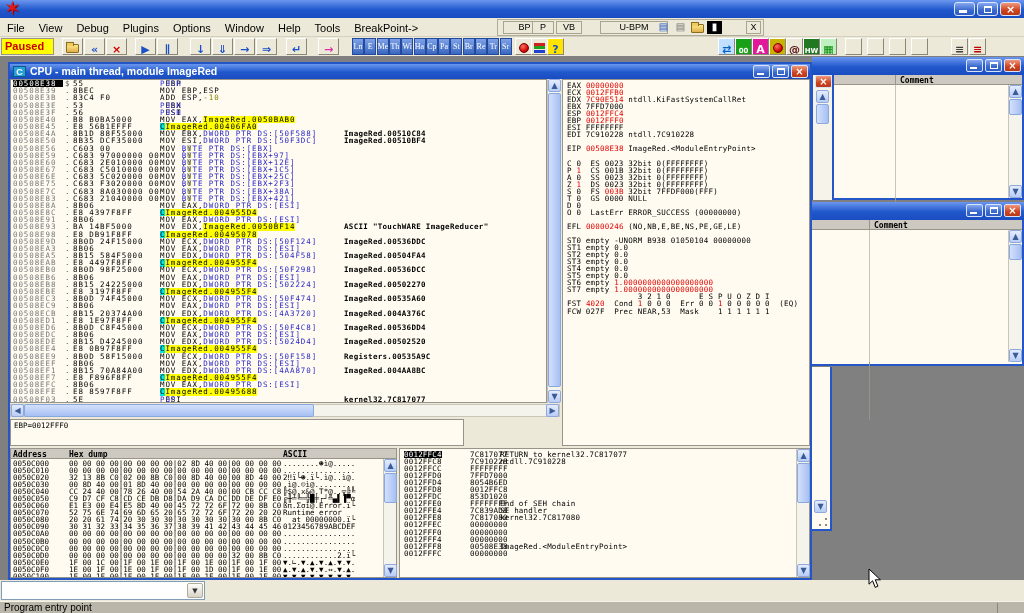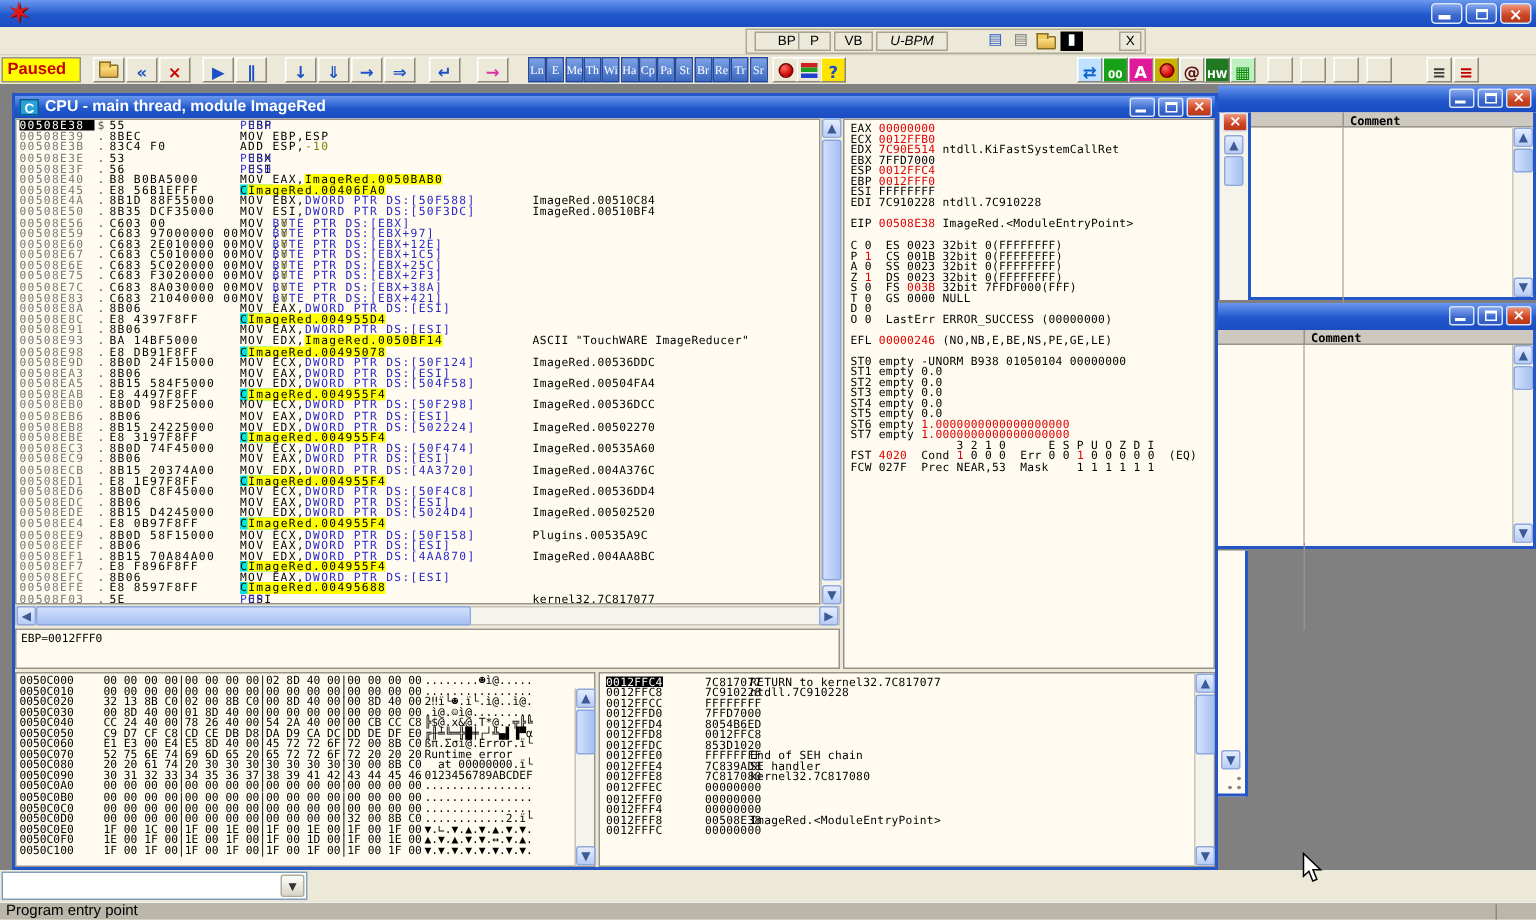--- a/index.html
+++ b/index.html
@@ -82,31 +82,31 @@
   .pane { background:#fffbf0; border:1px solid #98948a; overflow:hidden; }
   #disasm { left:10px; top:79px; width:537px; height:324px; }
   .drow { position:relative; height:7.18px; font-size:7.5px; letter-spacing:0.9px;
     font-family:"DejaVu Sans Mono",monospace; white-space:pre; line-height:7.3px; }
   .drow span { position:absolute; top:0; }
   .d-a { left:2px; color:#787878; }
   .d-a.sel { background:#000; color:#fff; width:50px; }
   .d-p { left:54px; color:#505050; }
   .d-b { left:62px; color:#000; }
   .d-i { left:149px; color:#000; }
-  .d-c { left:344px; color:#000; letter-spacing:0.3px; }
+  .d-c { left:333px; color:#000; letter-spacing:0.3px;font-weight:bold; }
   .hl-call { background:#00e4e4; color:#000; }
   .hl-mod { background:#ffff00; color:#000; }
   .hl-mem { color:#2828c8; }
   .hl-stk { color:#3232d0; }
   .hl-imm { color:#7f7f00; }
 
   #disasm-vscroll { left:547px; top:79px; width:13px; height:324px; }
   #hscroll { left:10px; top:404px; width:550px; height:13px; background:#f4f3ec; border:1px solid #c8c4b8; }
 
-  #infopane { left:10px; top:419px; width:550px; height:27px; }
+  #infopane { left:10px; top:419px; width:454px; height:27px; }
   #infopane .txt { padding:1px 0 0 3px; font:7.5px/9px "DejaVu Sans Mono",monospace; }
 
   #regs { left:562px; top:79px; width:248px; height:367px; }
   #regs-hdr { height:11px; position:relative; }
   #regs-hdr .lt { position:absolute; left:3px; top:1px; }
   #regs-hdr .rt { position:absolute; right:4px; top:1px; font-weight:normal; color:#333; }
   .rline { height:7.05px; font-size:7.5px; letter-spacing:0.2px; line-height:7.15px;
     font-family:"DejaVu Sans Mono",monospace; white-space:pre; padding-left:4px; }
   .k { color:#000; } .r { color:#e00000; }
 
@@ -174,25 +174,26 @@
     <div class="xb">
         <span class="rs"></span>
       </div>
     <div class="xb close">
         <span class="cx">×</span>
       </div>
   </div>
 </div>
 
 <div class="abs" id="menubar">
+  <span id="menu-items"><span class="mitem">File</span><span class="mitem">View</span><span class="mitem">Debug</span><span class="mitem">Plugins</span><span class="mitem">Options</span><span class="mitem">Window</span><span class="mitem">Help</span><span class="mitem">Tools</span><span class="mitem">BreakPoint-&gt;</span></span>
   <div id="menu-right">
       <div class="mrb" style="left: 5px; width: 43px;">BP</div>
       <div class="mrb" style="left: 34px; width: 22px;">P</div>
       <div class="mrb" style="left: 58px; width: 26px;">VB</div>
-      <div class="mrb" style="left: 86px; width: 48px; font-style: italic;">U-BPM</div>
+      <div class="mrb" style="left: 102px; width: 68px;">U-BPM</div>
       <div class="mico" style="left: 158px; color: rgb(40, 88, 200);">▤</div>
       <div class="mico" style="left: 175px; color: rgb(120, 120, 120);">▤</div>
       <div class="mico" style="left: 192px;"><span class="csfolder"></span></div>
       <div class="mico" style="left: 209px; color: rgb(255, 255, 255); background: rgb(0, 0, 0);">▮</div>
       <div class="mrb" style="left: 248px; width: 15px;">X</div>
     </div>
 </div>
 
 <div class="abs" id="toolbar">
   <div class="abs" id="paused">Paused</div>
@@ -315,21 +316,21 @@
     <div class="drow"><span class="d-a">00508EB8</span><span class="d-p">.</span><span class="d-b">8B15 24225000</span><span class="d-i">MOV EDX,<span class="hl-mem">DWORD PTR DS:[502224]</span></span><span class="d-c">ImageRed.00502270</span></div>
     <div class="drow"><span class="d-a">00508EBE</span><span class="d-p">.</span><span class="d-b">E8 3197F8FF</span><span class="d-i"><span class="hl-call">CALL</span> <span class="hl-mod">ImageRed.004955F4</span></span></div>
     <div class="drow"><span class="d-a">00508EC3</span><span class="d-p">.</span><span class="d-b">8B0D 74F45000</span><span class="d-i">MOV ECX,<span class="hl-mem">DWORD PTR DS:[50F474]</span></span><span class="d-c">ImageRed.00535A60</span></div>
     <div class="drow"><span class="d-a">00508EC9</span><span class="d-p">.</span><span class="d-b">8B06</span><span class="d-i">MOV EAX,<span class="hl-mem">DWORD PTR DS:[ESI]</span></span></div>
     <div class="drow"><span class="d-a">00508ECB</span><span class="d-p">.</span><span class="d-b">8B15 20374A00</span><span class="d-i">MOV EDX,<span class="hl-mem">DWORD PTR DS:[4A3720]</span></span><span class="d-c">ImageRed.004A376C</span></div>
     <div class="drow"><span class="d-a">00508ED1</span><span class="d-p">.</span><span class="d-b">E8 1E97F8FF</span><span class="d-i"><span class="hl-call">CALL</span> <span class="hl-mod">ImageRed.004955F4</span></span></div>
     <div class="drow"><span class="d-a">00508ED6</span><span class="d-p">.</span><span class="d-b">8B0D C8F45000</span><span class="d-i">MOV ECX,<span class="hl-mem">DWORD PTR DS:[50F4C8]</span></span><span class="d-c">ImageRed.00536DD4</span></div>
     <div class="drow"><span class="d-a">00508EDC</span><span class="d-p">.</span><span class="d-b">8B06</span><span class="d-i">MOV EAX,<span class="hl-mem">DWORD PTR DS:[ESI]</span></span></div>
     <div class="drow"><span class="d-a">00508EDE</span><span class="d-p">.</span><span class="d-b">8B15 D4245000</span><span class="d-i">MOV EDX,<span class="hl-mem">DWORD PTR DS:[5024D4]</span></span><span class="d-c">ImageRed.00502520</span></div>
     <div class="drow"><span class="d-a">00508EE4</span><span class="d-p">.</span><span class="d-b">E8 0B97F8FF</span><span class="d-i"><span class="hl-call">CALL</span> <span class="hl-mod">ImageRed.004955F4</span></span></div>
-    <div class="drow"><span class="d-a">00508EE9</span><span class="d-p">.</span><span class="d-b">8B0D 58F15000</span><span class="d-i">MOV ECX,<span class="hl-mem">DWORD PTR DS:[50F158]</span></span><span class="d-c">Plugins.00535A9C</span></div>
+    <div class="drow"><span class="d-a">00508EE9</span><span class="d-p">.</span><span class="d-b">8B0D 58F15000</span><span class="d-i">MOV ECX,<span class="hl-mem">DWORD PTR DS:[50F158]</span></span><span class="d-c">Registers.00535A9C</span></div>
     <div class="drow"><span class="d-a">00508EEF</span><span class="d-p">.</span><span class="d-b">8B06</span><span class="d-i">MOV EAX,<span class="hl-mem">DWORD PTR DS:[ESI]</span></span></div>
     <div class="drow"><span class="d-a">00508EF1</span><span class="d-p">.</span><span class="d-b">8B15 70A84A00</span><span class="d-i">MOV EDX,<span class="hl-mem">DWORD PTR DS:[4AA870]</span></span><span class="d-c">ImageRed.004AA8BC</span></div>
     <div class="drow"><span class="d-a">00508EF7</span><span class="d-p">.</span><span class="d-b">E8 F896F8FF</span><span class="d-i"><span class="hl-call">CALL</span> <span class="hl-mod">ImageRed.004955F4</span></span></div>
     <div class="drow"><span class="d-a">00508EFC</span><span class="d-p">.</span><span class="d-b">8B06</span><span class="d-i">MOV EAX,<span class="hl-mem">DWORD PTR DS:[ESI]</span></span></div>
     <div class="drow"><span class="d-a">00508EFE</span><span class="d-p">.</span><span class="d-b">E8 8597F8FF</span><span class="d-i"><span class="hl-call">CALL</span> <span class="hl-mod">ImageRed.00495688</span></span></div>
     <div class="drow"><span class="d-a">00508F03</span><span class="d-p">.</span><span class="d-b">5E</span><span class="d-i"><span class="hl-stk">POP</span> ESI</span><span class="d-c">kernel32.7C817077</span></div>
   </div>
 
 <div class="abs sbv" id="disasm-vscroll">
   <span class="sarr" style="left:0;top:0;">▲</span>
@@ -379,20 +380,25 @@
       <div class="rline"><span class="k">ST5 empty 0.0</span></div>
       <div class="rline"><span class="k">ST6 empty </span><span class="r">1.0000000000000000000</span></div>
       <div class="rline"><span class="k">ST7 empty </span><span class="r">1.0000000000000000000</span></div>
       <div class="rline"><span class="k">               3 2 1 0      E S P U O Z D I</span></div>
       <div class="rline"><span class="k">FST </span><span class="r">4020</span><span class="k">  Cond </span><span class="r">1</span><span class="k"> 0 0 0  Err 0 0 </span><span class="r">1</span><span class="k"> 0 0 0 0 0  (EQ)</span></div>
       <div class="rline"><span class="k">FCW 027F  Prec NEAR,53  Mask    1 1 1 1 1 1</span></div>
     </div>
 </div>
 
 <div class="abs pane" id="dump">
+  <div class="gheader" id="dump-hdr">
+    <span style="left:2px;">Address</span>
+    <span style="left:58px;">Hex dump</span>
+    <span style="left:272px;">ASCII</span>
+  </div>
   <div id="dump-body" style="padding-top:1px;">
       <div class="durow"><span class="du-a">0050C000</span><span class="du-h">00 00 00 00|00 00 00 00|02 8D 40 00|00 00 00 00</span><span class="du-s">........☻ì@.....</span></div>
       <div class="durow"><span class="du-a">0050C010</span><span class="du-h">00 00 00 00|00 00 00 00|00 00 00 00|00 00 00 00</span><span class="du-s">................</span></div>
       <div class="durow"><span class="du-a">0050C020</span><span class="du-h">32 13 8B C0|02 00 8B C0|00 8D 40 00|00 8D 40 00</span><span class="du-s">2‼ï└☻.ï└.ì@..ì@.</span></div>
       <div class="durow"><span class="du-a">0050C030</span><span class="du-h">00 8D 40 00|01 8D 40 00|00 00 00 00|00 00 00 00</span><span class="du-s">.ì@.☺ì@.........</span></div>
       <div class="durow"><span class="du-a">0050C040</span><span class="du-h">CC 24 40 00|78 26 40 00|54 2A 40 00|00 CB CC C8</span><span class="du-s">╠$@.x&amp;@.T*@..╦╠╚</span></div>
       <div class="durow"><span class="du-a">0050C050</span><span class="du-h">C9 D7 CF C8|CD CE DB D8|DA D9 CA DC|DD DE DF E0</span><span class="du-s">╔╫╧╚═╬█╪┌┘╩▄▌▐▀α</span></div>
       <div class="durow"><span class="du-a">0050C060</span><span class="du-h">E1 E3 00 E4|E5 8D 40 00|45 72 72 6F|72 00 8B C0</span><span class="du-s">ßπ.Σσì@.Error.ï└</span></div>
       <div class="durow"><span class="du-a">0050C070</span><span class="du-h">52 75 6E 74|69 6D 65 20|65 72 72 6F|72 20 20 20</span><span class="du-s">Runtime error   </span></div>
       <div class="durow"><span class="du-a">0050C080</span><span class="du-h">20 20 61 74|20 30 30 30|30 30 30 30|30 00 8B C0</span><span class="du-s">  at 00000000.ï└</span></div>

